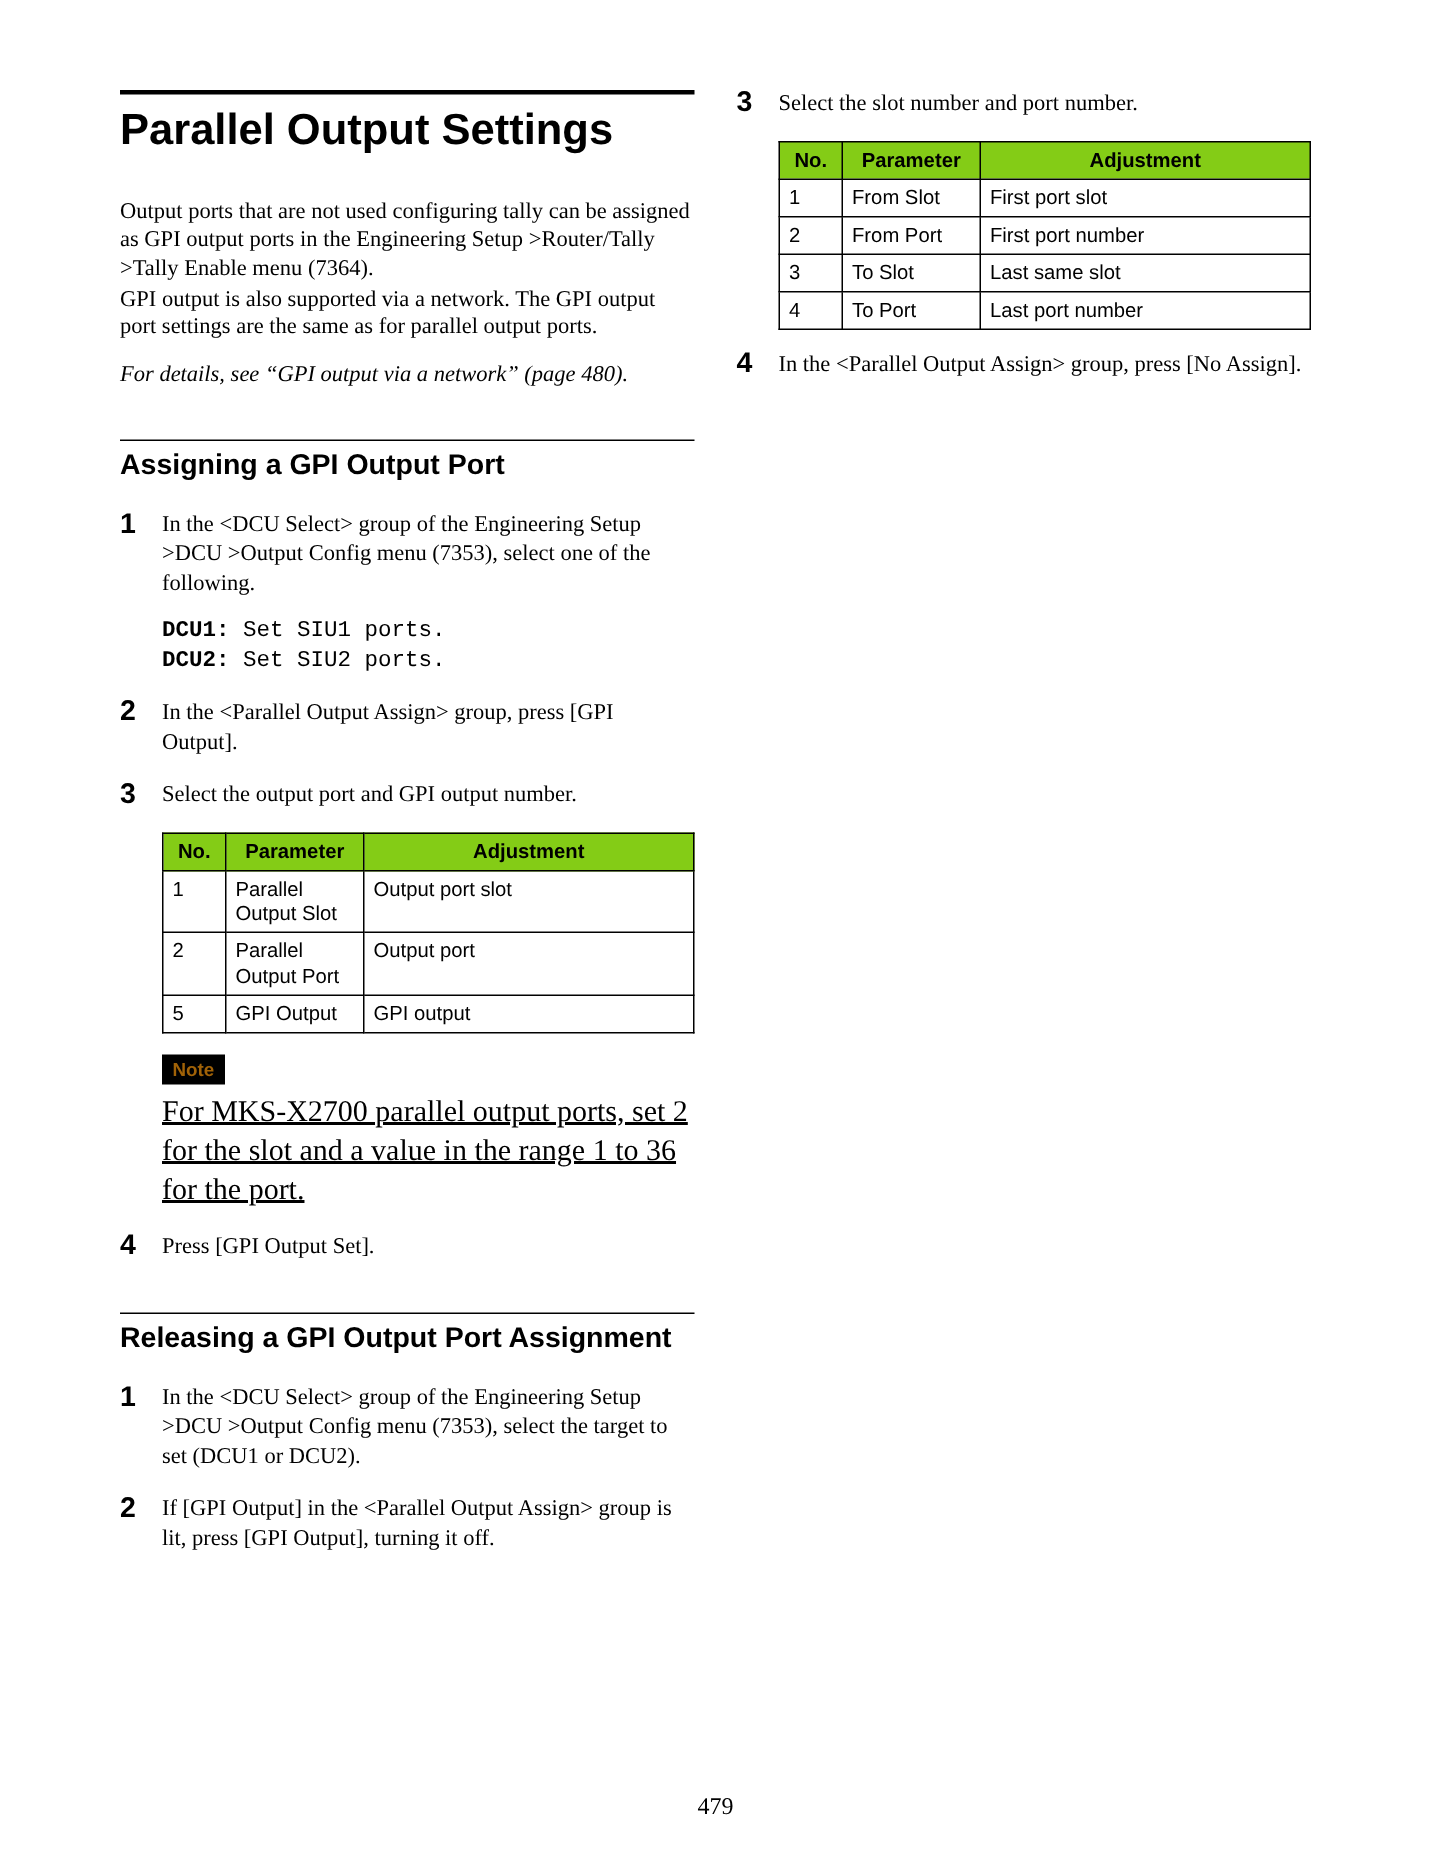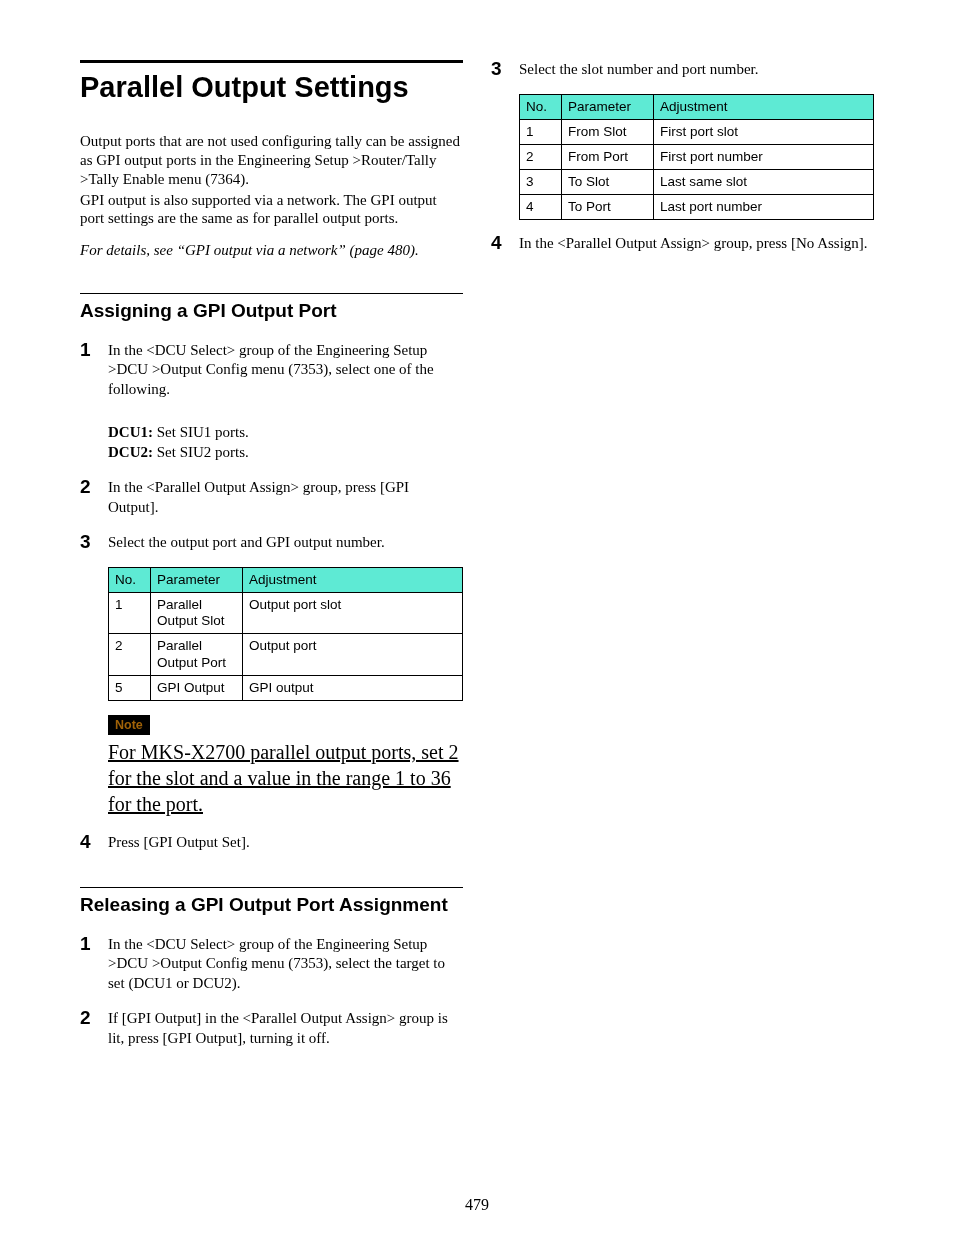--- a/index.html
+++ b/index.html
@@ -76,43 +76,45 @@
     counter-increment: step;
     content: counter(step);
     position: absolute;
     left: 0;
     top: -3px;
     font-family: Arial, Helvetica, sans-serif;
     font-weight: bold;
     font-size: 19px;
   }
   .sub-block {
-    margin-top: 24px;
+    margin-top: 12px;
     margin-left: 0;
+    font-family: Liberation Mono, monospace;
   }
   .sub-block p { margin: 0; font-size: 15px; line-height: 1.3; }
   .sub-block .dcu-label { font-weight: bold; }
   table.param-table {
     border-collapse: collapse;
     width: 100%;
     margin-top: 14px;
     font-family: Arial, Helvetica, sans-serif;
     font-size: 13.5px;
   }
   table.param-table th,
   table.param-table td {
     border: 1px solid #000;
     padding: 4px 6px;
     text-align: left;
     vertical-align: top;
     line-height: 1.2;
   }
   table.param-table th {
-    background: #5eead4;
-    font-weight: normal;
+    background: #84cc16;
+    font-weight: bold;
+    text-align: center;
   }
   table.param-table .col-no { width: 42px; }
   table.param-table .col-param { width: 92px; }
   .note-label {
     display: inline-block;
     background: #000;
     color: #a16207;
     font-family: Arial, Helvetica, sans-serif;
     font-weight: bold;
     font-size: 12.5px;

